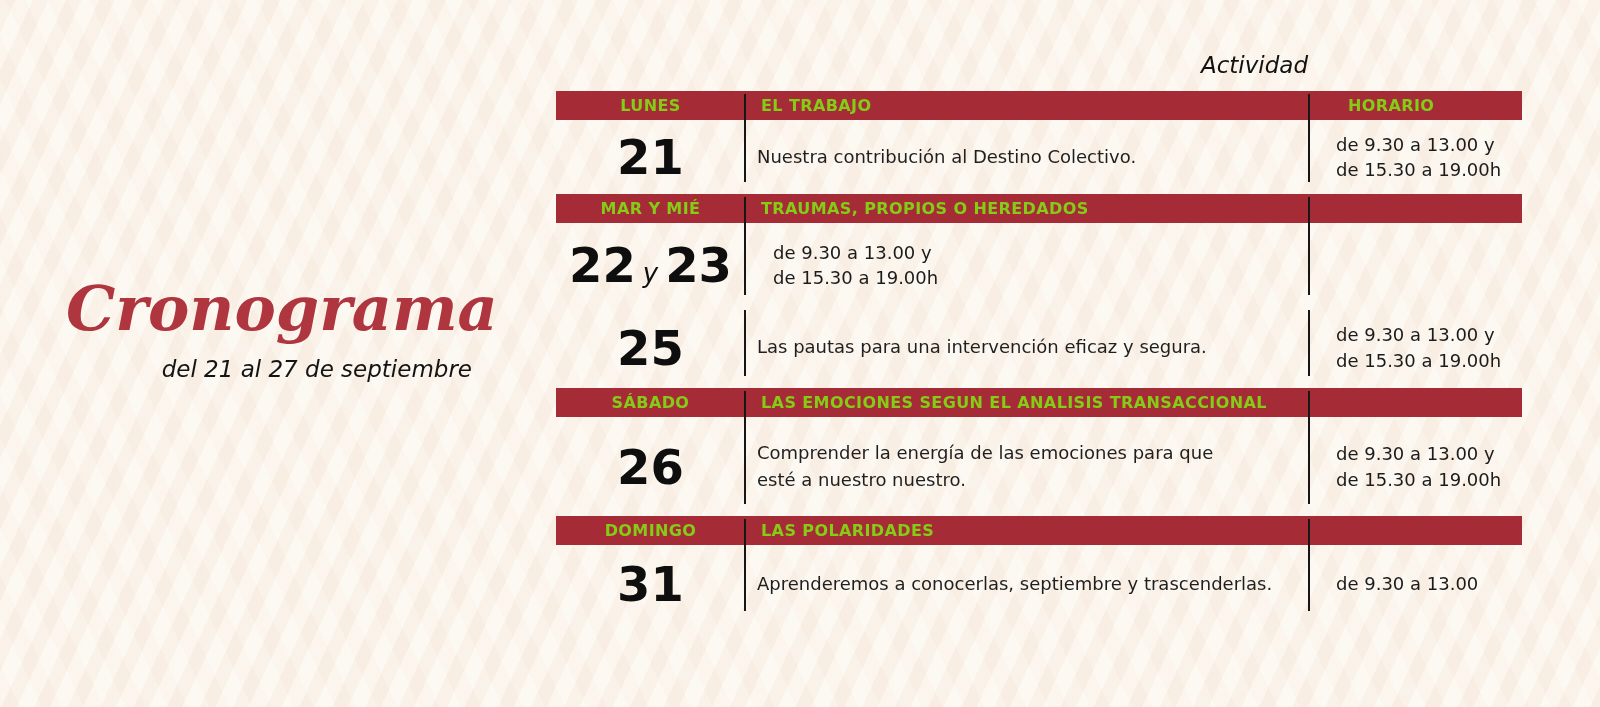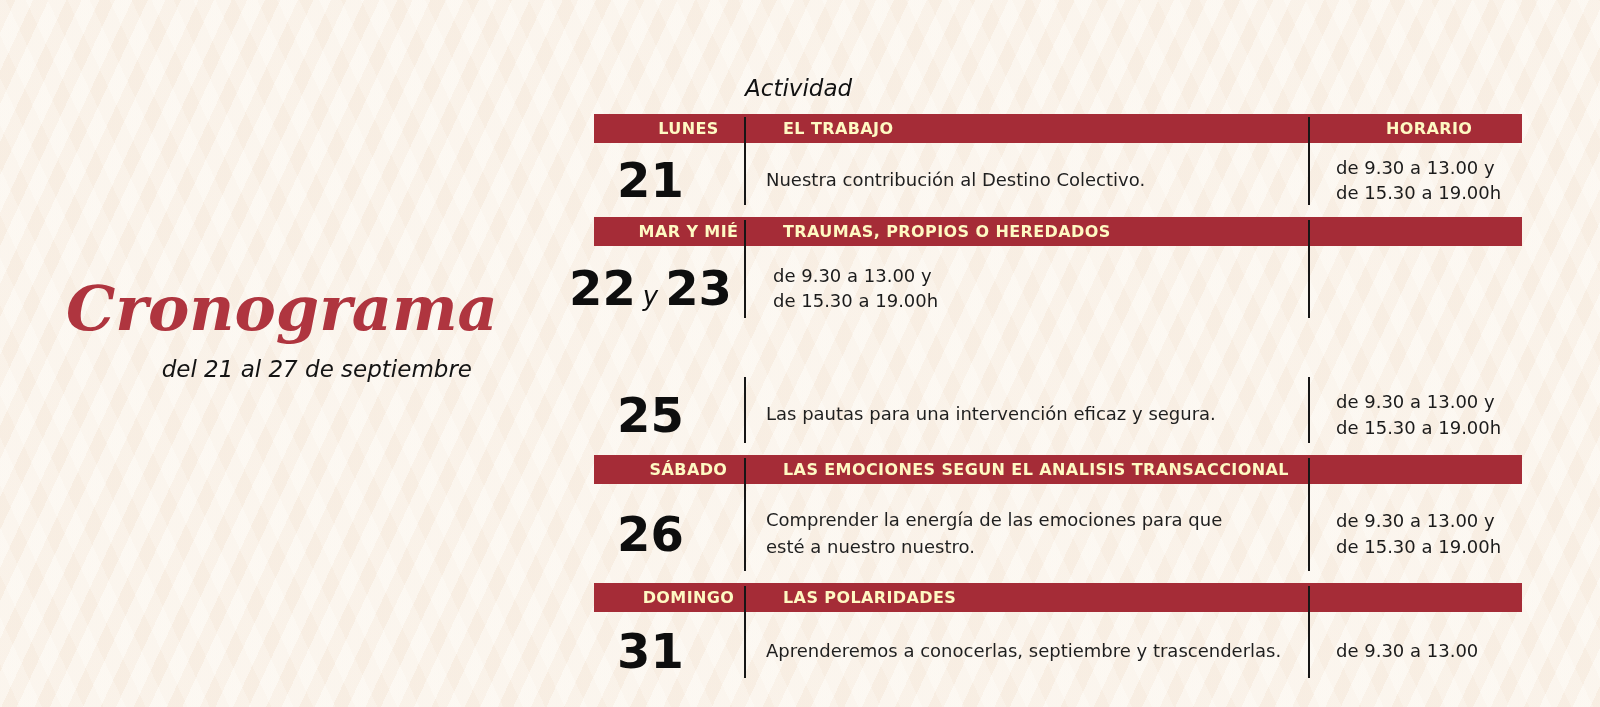--- a/index.html
+++ b/index.html
@@ -44,82 +44,81 @@
     color: #141414;
   }
 
   
   .schedule {
     position: absolute;
     left: 556px; top: 0;
     width: 966px;
   }
   .activity-header-zone {
-    height: 114px;
+    height: 91px;
     margin-left: 189px;
     width: 563px;
     display: flex;
     align-items: flex-end;
-    justify-content: flex-start;
+    justify-content: flex-end;
     padding-bottom: 13px;
   }
   .activity-header {
     font-style: italic;
     font-weight: 500;
     font-size: 23px;
     color: #111111;
   }
 
   .row { position: relative; }
 
   .bar {
     display: grid;
     grid-template-columns: 189px 563px 214px;
     align-items: center;
     height: 29px;
     background: #A52C37;
-    color: #fef9c3;
+    color: #84cc16;
     font-weight: 700;
     font-size: 16px;
     letter-spacing: 0.4px;
-    margin-left: 38px;
   }
   .bar .day-label    { text-align: center; }
-  .bar .activity-title { padding-left: 0; white-space: nowrap; }
+  .bar .activity-title { padding-left: 16px; white-space: nowrap; }
   .bar .horario-label  { padding-left: 40px; }
 
   .content {
     display: grid;
     grid-template-columns: 189px 563px 214px;
     align-items: center;
   }
   .r1 .content { min-height: 74px; }
   .r2 .content { min-height: 84px; }
-  .r3 .content { min-height: 81px; margin-top: 44px; }
+  .r3 .content { min-height: 81px; }
   .r4 .content { min-height: 99px; }
   .r5 .content { min-height: 78px; }
 
   .day-group {
     justify-self: center;
     display: flex;
     align-items: baseline;
     font-weight: 700;
     font-size: 48px;
     color: #0E0E0E;
   }
   .day-connector {
     font-style: italic;
     font-weight: 500;
     font-size: 26px;
     margin: 0 7px;
   }
   .day-group span:empty { display: none; }
 
   .desc-group {
-    padding-left: 21px;
+    padding-left: 12px;
     padding-right: 8px;
     font-size: 18px;
     line-height: 1.45;
     color: #1F1F1F;
   }
   .desc-group div { white-space: nowrap; }
   .desc-group div:empty { display: none; }
 
   .times-group {
     padding-left: 28px;

